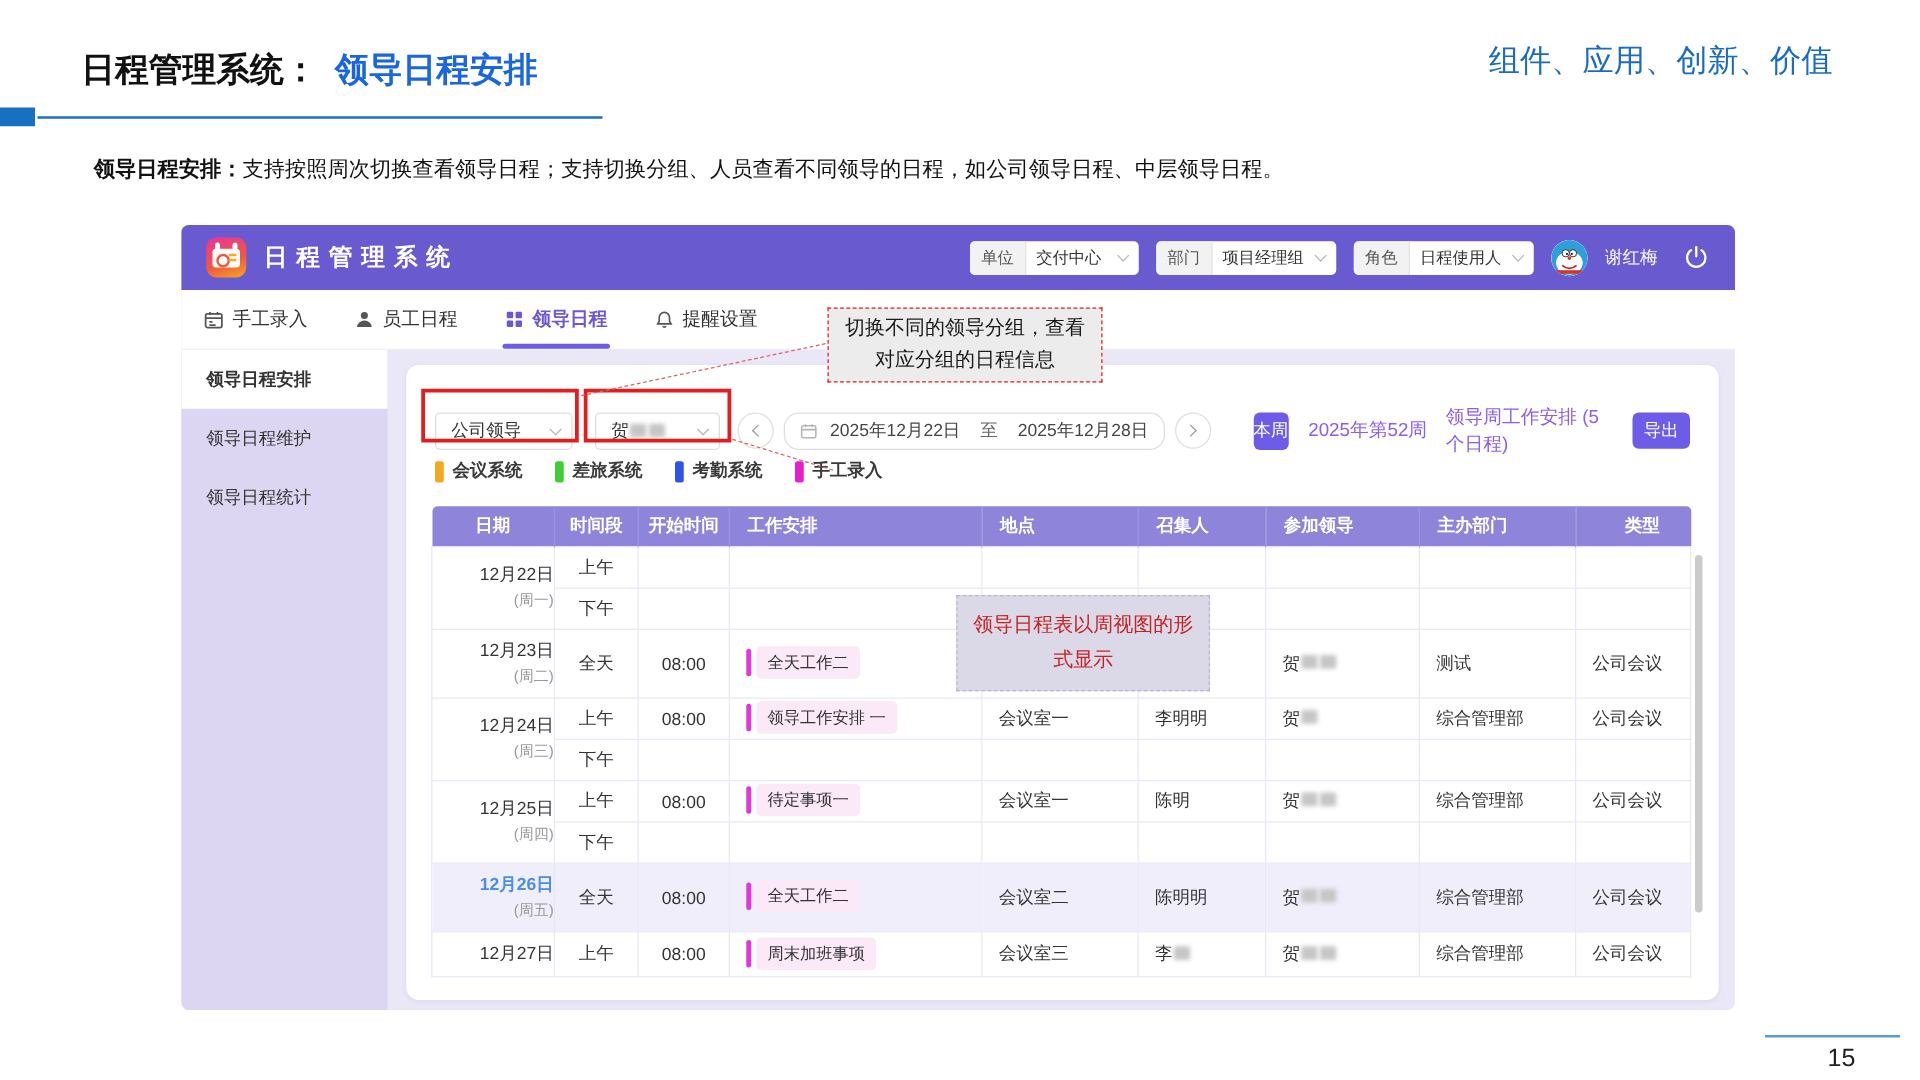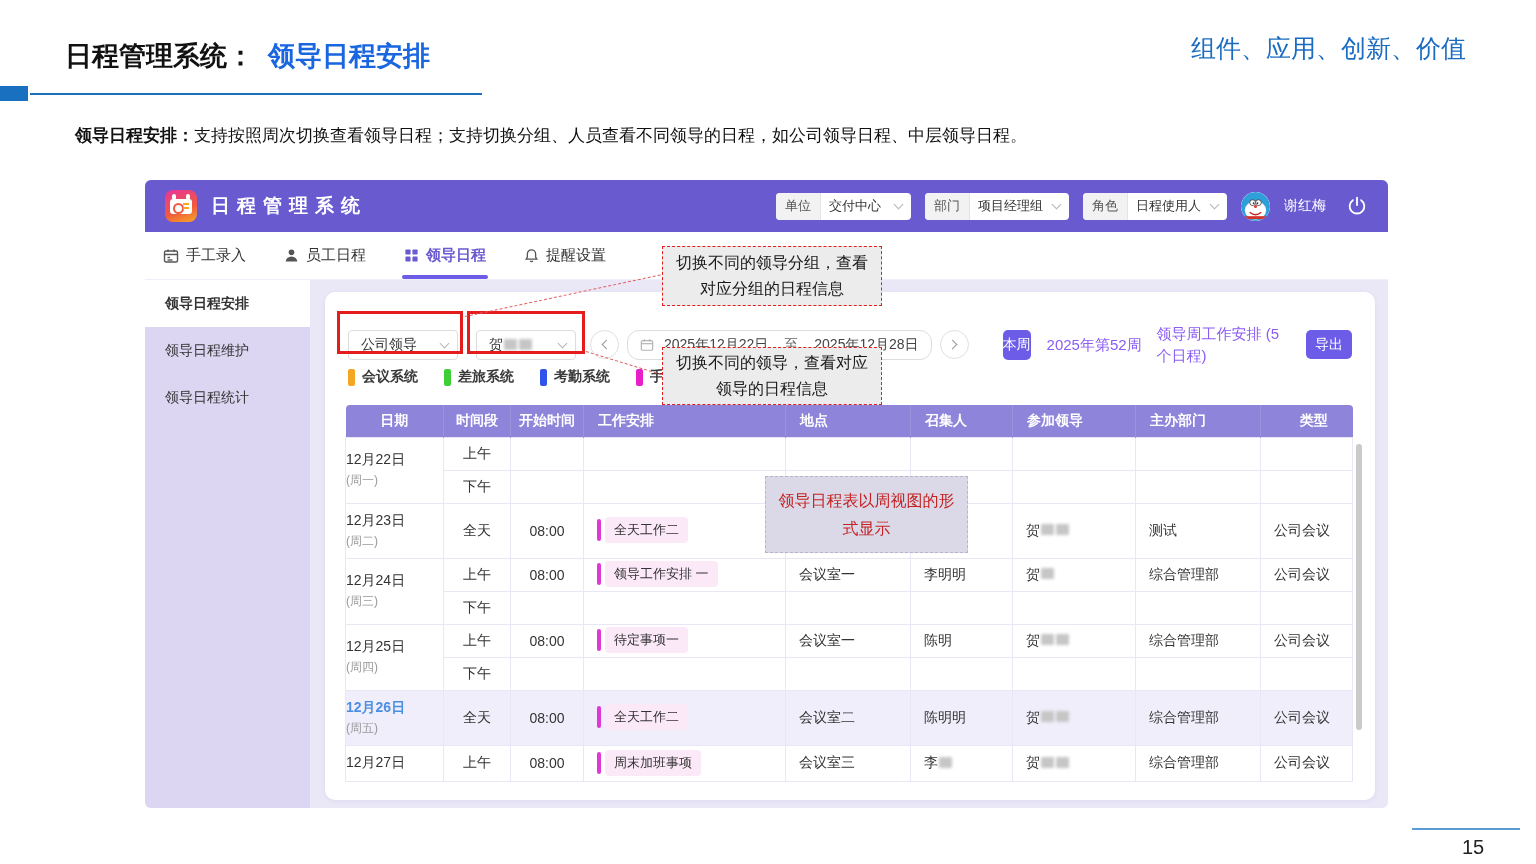--- a/index.html
+++ b/index.html
@@ -71,21 +71,21 @@
   table.sched { width:1007px; border-collapse:collapse; table-layout:fixed; }
   .sched th { background:#8e84da; color:#fff; font-size:14px; font-weight:bold; height:32px; text-align:left; padding-left:14px; border-right:1px solid #9c93df; }
   .sched th.center { text-align:center; padding-left:0; }
   .sched th:first-child { border-top-left-radius:4px; }
   .sched th:last-child { border-top-right-radius:4px; border-right:none;text-align:center; }
   .sched td { border:1px solid #e9e6f6; font-size:14px; color:#333; padding-left:13px; background:#fff; overflow:hidden; white-space:nowrap; }
   .sched td.center { text-align:center; padding-left:0; }
   .sched tr.h33 td { height:33px; }
   .sched tr.h55 td { height:55px; }
   .sched tr.h36 td { height:36px; }
-  .sched td.datecell { text-align:left; padding-left:0; }
+  .sched td.datecell { text-align:right; padding-left:0; }
   .sched td.datecell .d { font-size:14px; color:#333; }
   .sched td.datecell .w { font-size:12px; color:#999; margin-top:3px; }
   .sched tr.today td { background:#f1eefb; }
   .sched tr.today td.datecell .d { color:#4a8fe2; font-weight:bold; }
   .task { display:inline-flex; align-items:center; }
   .task-bar { width:4px; height:22px; background:#e038d8; border-radius:2px; margin-right:4px; flex:0 0 auto; }
   .task-label { background:#fbe9f8; border-radius:4px; padding:4px 9px; font-size:13px; color:#333; white-space:nowrap; }
   .vscroll { position:absolute; left:1031px; top:152px; width:6px; height:286px; background:#cbcbcb; border-radius:3px; }
 
   
@@ -427,18 +427,17 @@
       </div>
       <div class="vscroll"></div>
     </div>
   </div>
 
   <div class="red-rect" style="left:337px;top:311px;width:126px;height:43px;"></div>
   <div class="red-rect" style="left:467px;top:311px;width:118px;height:43px;"></div>
   <div class="dash-line" style="left:465px;top:316px;width:210px;transform:rotate(-12deg);"></div>
   <div class="dash-line" style="left:586px;top:351px;width:84px;transform:rotate(17deg);"></div>
   <div class="callout" style="left:662px;top:246px;width:220px;height:60px;">切换不同的领导分组，查看对应分组的日程信息</div>
-  <div class="callout" style="left:662px;top:347px;width:220px;height:58px;">切换不同的领导，查看对应领导的日程信息</div>
   <div class="callout3" style="left:765px;top:476px;width:203px;height:77px;">领导日程表以周视图的形式显示</div>
 
   <div class="page-line"></div>
   <div class="page-num">15</div>
 </div>
 
 </body></html>

